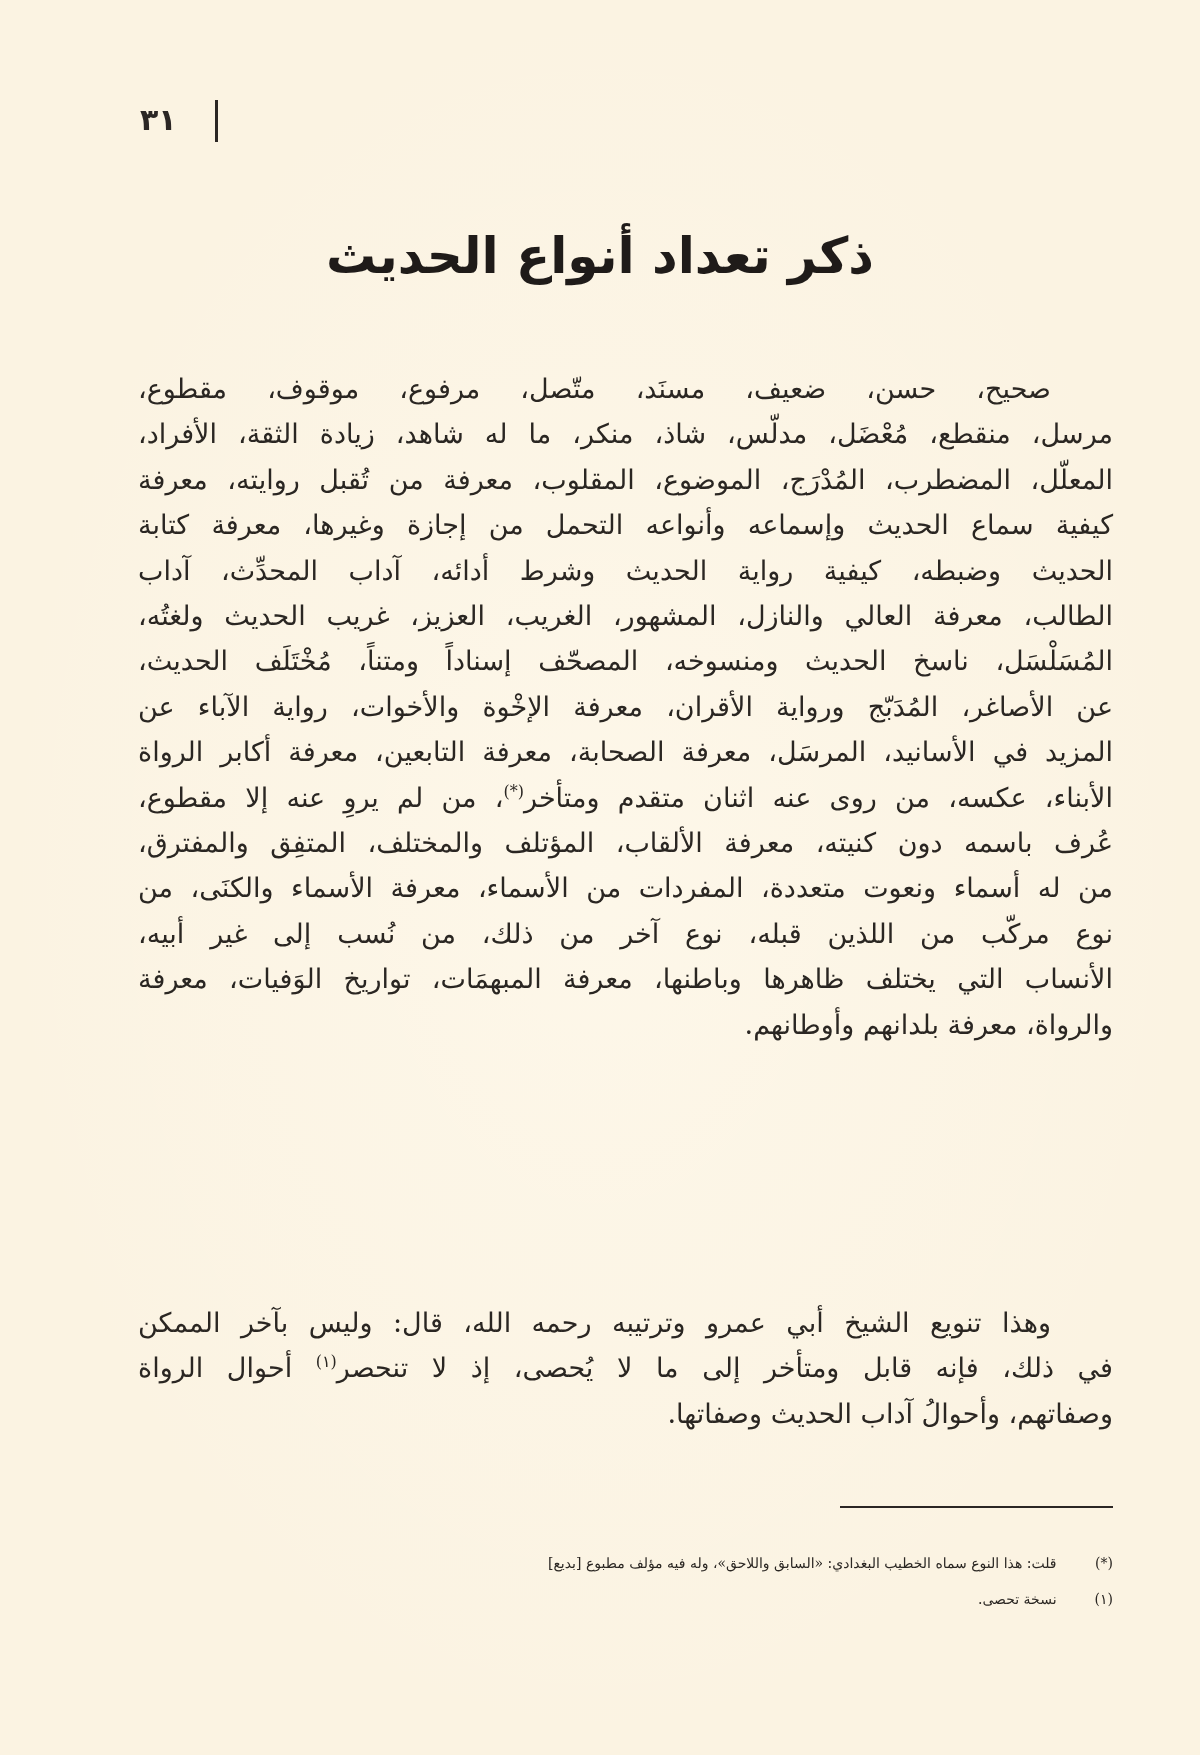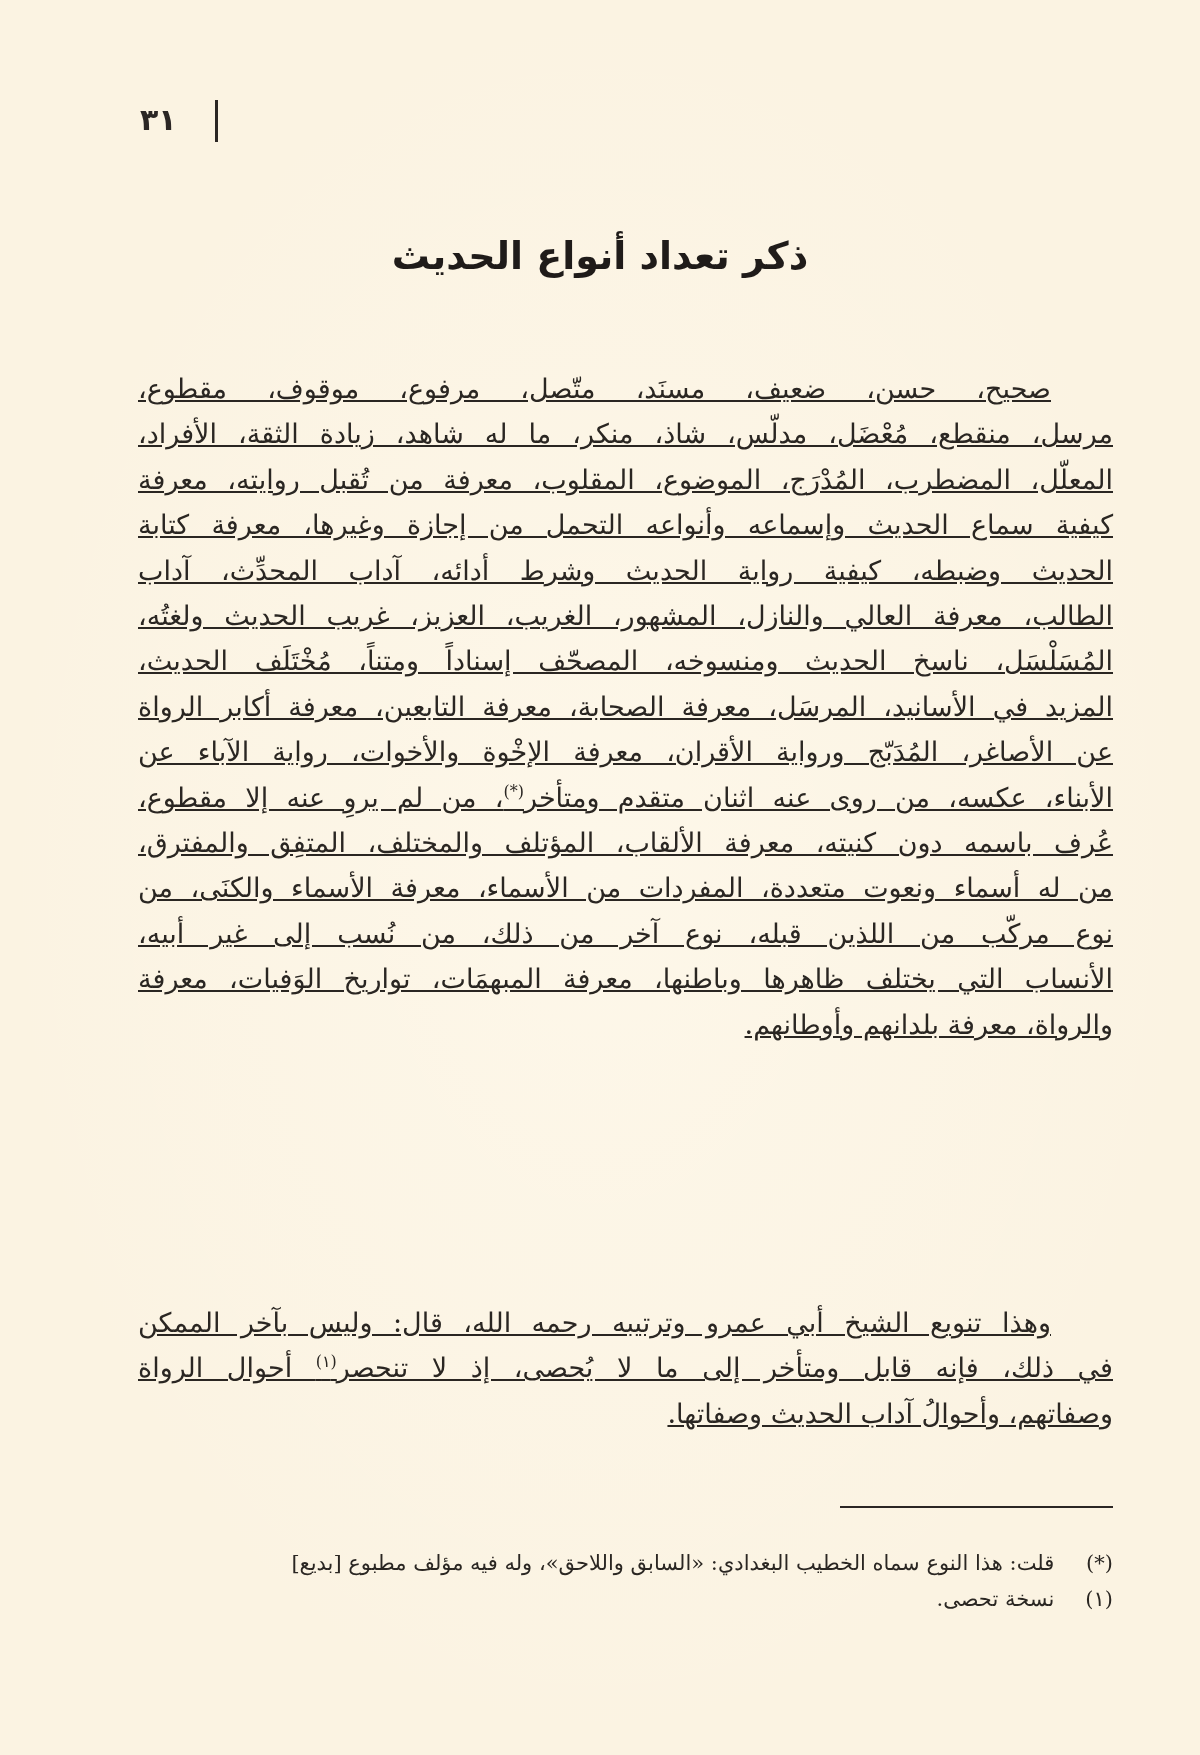--- a/index.html
+++ b/index.html
@@ -51,42 +51,41 @@
     }
     .heading {
       position: absolute;
       top: 228px;
       left: 0;
       width: 1200px;
       text-align: center;
       direction: rtl;
       font-family: "DejaVu Sans", sans-serif;
       font-weight: bold;
-      font-size: 38px;
+      font-size: 50px;
       line-height: 56px;
       color: #1f1b19;
     }
     .body-text {
       position: absolute;
       left: 138px;
       width: 975px;
       direction: rtl;
       text-align: justify;
       text-align-last: right;
       font-family: "DejaVu Serif", "Liberation Serif", serif;
       font-size: 27px;
       line-height: 45.4px;
       color: #2a2622;
     }
     .body-text .line {
       display: block;
       white-space: nowrap;
       text-align: justify;
       text-align-last: justify;
-      text-decoration: underline;
     }
     .body-text .line.last {
       text-align-last: right;
     }
     .para1 { top: 366px; }
     .para2 { top: 1300px; }
     .indent { padding-right: 62px; }
     sup.marker {
       font-size: 16px;
       vertical-align: super;
@@ -100,21 +99,21 @@
       height: 2px;
       background: #2b2624;
     }
     .footnotes {
       position: absolute;
       top: 1545px;
       left: 138px;
       width: 975px;
       direction: rtl;
       font-family: "DejaVu Serif", "Liberation Serif", serif;
-      font-size: 21px;
+      font-size: 14px;
       line-height: 36px;
       color: #2a2622;
     }
     .footnote {
       display: block;
       white-space: nowrap;
       text-align: right;
     }
     .fn-mark {
       display: inline-block;
@@ -135,22 +134,22 @@
   <div class="heading">ذكر تعداد أنواع الحديث</div>
 
   <div class="body-text para1">
     <span class="line indent">صحيح، حسن، ضعيف، مسنَد، متّصل، مرفوع، موقوف، مقطوع،</span>
     <span class="line">مرسل، منقطع، مُعْضَل، مدلّس، شاذ، منكر، ما له شاهد، زيادة الثقة، الأفراد،</span>
     <span class="line">المعلّل، المضطرب، المُدْرَج، الموضوع، المقلوب، معرفة من تُقبل روايته، معرفة</span>
     <span class="line">كيفية سماع الحديث وإسماعه وأنواعه التحمل من إجازة وغيرها، معرفة كتابة</span>
     <span class="line">الحديث وضبطه، كيفية رواية الحديث وشرط أدائه، آداب المحدِّث، آداب</span>
     <span class="line">الطالب، معرفة العالي والنازل، المشهور، الغريب، العزيز، غريب الحديث ولغتُه،</span>
     <span class="line">المُسَلْسَل، ناسخ الحديث ومنسوخه، المصحّف إسناداً ومتناً، مُخْتَلَف الحديث،</span>
+    <span class="line">عن الأصاغر، المُدَبّج ورواية الأقران، معرفة الإخْوة والأخوات، رواية الآباء عن</span>
     <span class="line">المزيد في الأسانيد، المرسَل، معرفة الصحابة، معرفة التابعين، معرفة أكابر الرواة</span>
-    <span class="line">عن الأصاغر، المُدَبّج ورواية الأقران، معرفة الإخْوة والأخوات، رواية الآباء عن</span>
     <span class="line"><span>الأبناء، عكسه، من روى عنه اثنان متقدم ومتأخر</span><sup class="marker">(*)</sup><span>، من لم يروِ عنه إلا مقطوع،</span></span>
     <span class="line">عُرف باسمه دون كنيته، معرفة الألقاب، المؤتلف والمختلف، المتفِق والمفترق،</span>
     <span class="line">من له أسماء ونعوت متعددة، المفردات من الأسماء، معرفة الأسماء والكنَى، من</span>
     <span class="line">نوع مركّب من اللذين قبله، نوع آخر من ذلك، من نُسب إلى غير أبيه،</span>
     <span class="line">الأنساب التي يختلف ظاهرها وباطنها، معرفة المبهمَات، تواريخ الوَفيات، معرفة</span>
     <span class="line last">والرواة، معرفة بلدانهم وأوطانهم.</span>
   </div>
 
   <div class="body-text para2">
     <span class="line indent">وهذا تنويع الشيخ أبي عمرو وترتيبه رحمه الله، قال: وليس بآخر الممكن</span>

